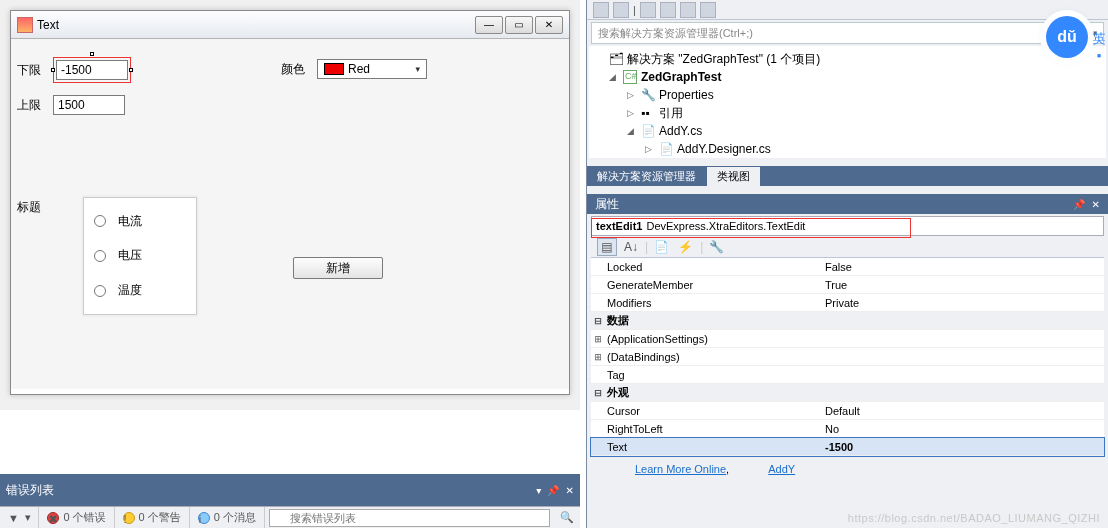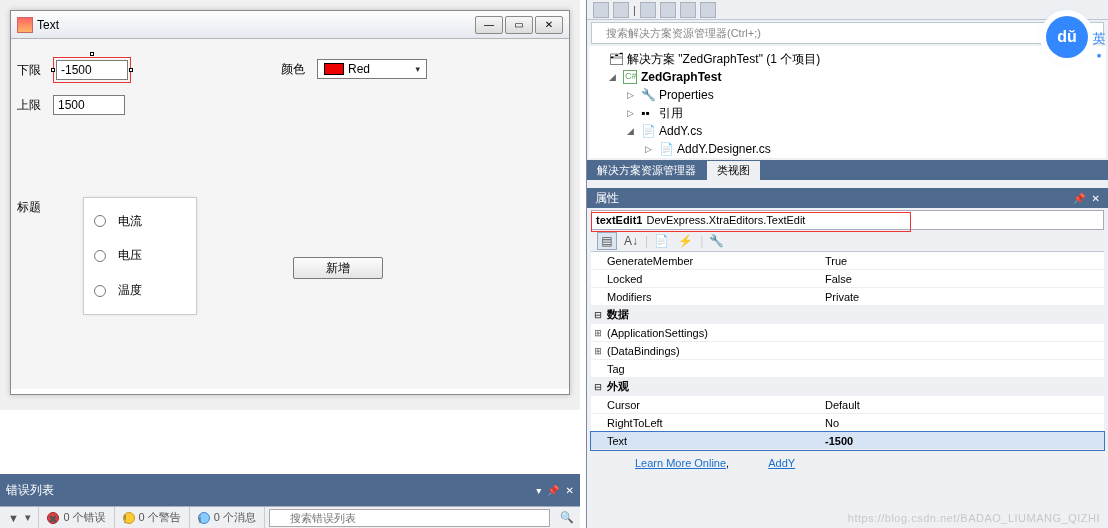--- a/index.html
+++ b/index.html
@@ -34,28 +34,28 @@
 .bottom .tab .r { margin-left:auto; display:flex; gap:6px; font-size:10px; }
 .bottom .filter { height:22px; background:#eef0f3; border-top:1px solid #aab; display:flex; align-items:center; font-size:11px; color:#555; }
 .bottom .filter .seg { display:flex; align-items:center; gap:4px; padding:0 8px; border-right:1px solid #ccc; height:100%; }
 .bottom .filter .seg .ci { width:12px; height:12px; border-radius:50%; display:inline-block; }
 .bottom .filter input.search { flex:1; margin:0 4px; height:18px; border:1px solid #aaa; padding:0 20px; font-size:11px; }
 
 
 .right { position:absolute; left:586px; top:0; width:522px; height:528px; background:#eef0f3; border-left:1px solid #7a8aa0; }
 .right .toolstrip { height:20px; background:#eef0f3; border-bottom:1px solid #bcc6d4; display:flex; align-items:center; gap:4px; padding:0 6px; color:#555; font-size:11px; }
 .right .toolstrip .tb { width:16px; height:16px; background:#d0d6e0; border:1px solid #aab2c0; }
-.searchbox { height:22px; border-bottom:1px solid #bcc6d4; display:flex; align-items:center; padding:0 14px; color:#888; font-size:11px; background:#fff; margin:2px 4px; border:1px solid #bcc; }
+.searchbox { height:22px; border-bottom:1px solid #bcc6d4; display:flex; align-items:center; padding:0 6px; color:#888; font-size:11px; background:#fff; margin:2px 4px; border:1px solid #bcc; }
 .searchbox .sicon { margin-left:auto; color:#666; }
 .tree { padding:4px 6px; background:#fff; margin:0 2px; height:112px; overflow:hidden; font-size:12px; }
 .tree .node { display:flex; align-items:center; height:18px; gap:4px; }
 .tree .arrow { width:10px; display:inline-block; color:#666; font-size:9px; }
 .tree .ic { width:14px; height:14px; display:inline-block; }
 .tree .bold { font-weight:bold; }
-.tabs { display:flex; height:20px; background:#4f6a8f; margin-top:2px; align-items:flex-end; }
+.tabs { display:flex; height:20px; background:#4f6a8f; margin-top:8px; align-items:flex-end; }
 .tabs .t { padding:2px 10px; font-size:11px; color:#fff; background:#4f6a8f; }
 .tabs .t.active { background:#eef0f3; color:#000; border:1px solid #4f6a8f; border-bottom:none; }
 
 .prop { margin-top:8px; }
 .prop .hdr { height:20px; background:#4f6a8f; color:#fff; display:flex; align-items:center; padding:0 8px; font-size:12px; }
 .prop .hdr .r { margin-left:auto; display:flex; gap:6px; font-size:10px; }
 .prop .objline { height:20px; background:#fff; border:1px solid #aab; margin:2px 4px 0 4px; display:flex; align-items:center; padding:0 4px; font-size:11px; }
 .prop .objline .name { font-weight:bold; margin-right:4px; }
 .redover { position:absolute; border:1px solid #e33; pointer-events:none; }
 .prop .ptools { height:22px; background:#eef0f3; border-bottom:1px solid #bcc6d4; display:flex; align-items:center; gap:4px; padding:0 6px; margin:0 4px; }
@@ -236,27 +236,27 @@
       <span class="pb">A↓</span>
       <span style="color:#ccc">|</span>
       <span class="pb">📄</span>
       <span class="pb">⚡</span>
       <span style="color:#ccc">|</span>
       <span class="pb">🔧</span>
     </div>
     <div class="grid">
       <div class="grow">
           <span class="exp"></span>
+          <span class="k">Locked</span>
+          <span class="v">False</span>
+        </div>
+      <div class="grow">
+          <span class="exp"></span>
           <span class="k">GenerateMember</span>
           <span class="v">True</span>
-        </div>
-      <div class="grow">
-          <span class="exp"></span>
-          <span class="k">Locked</span>
-          <span class="v">False</span>
         </div>
       <div class="grow">
           <span class="exp"></span>
           <span class="k">Modifiers</span>
           <span class="v">Private</span>
         </div>
       <div class="grow cat">
           <span class="exp">⊟</span>
           <span class="k">数据</span>
           <span class="v"></span>

